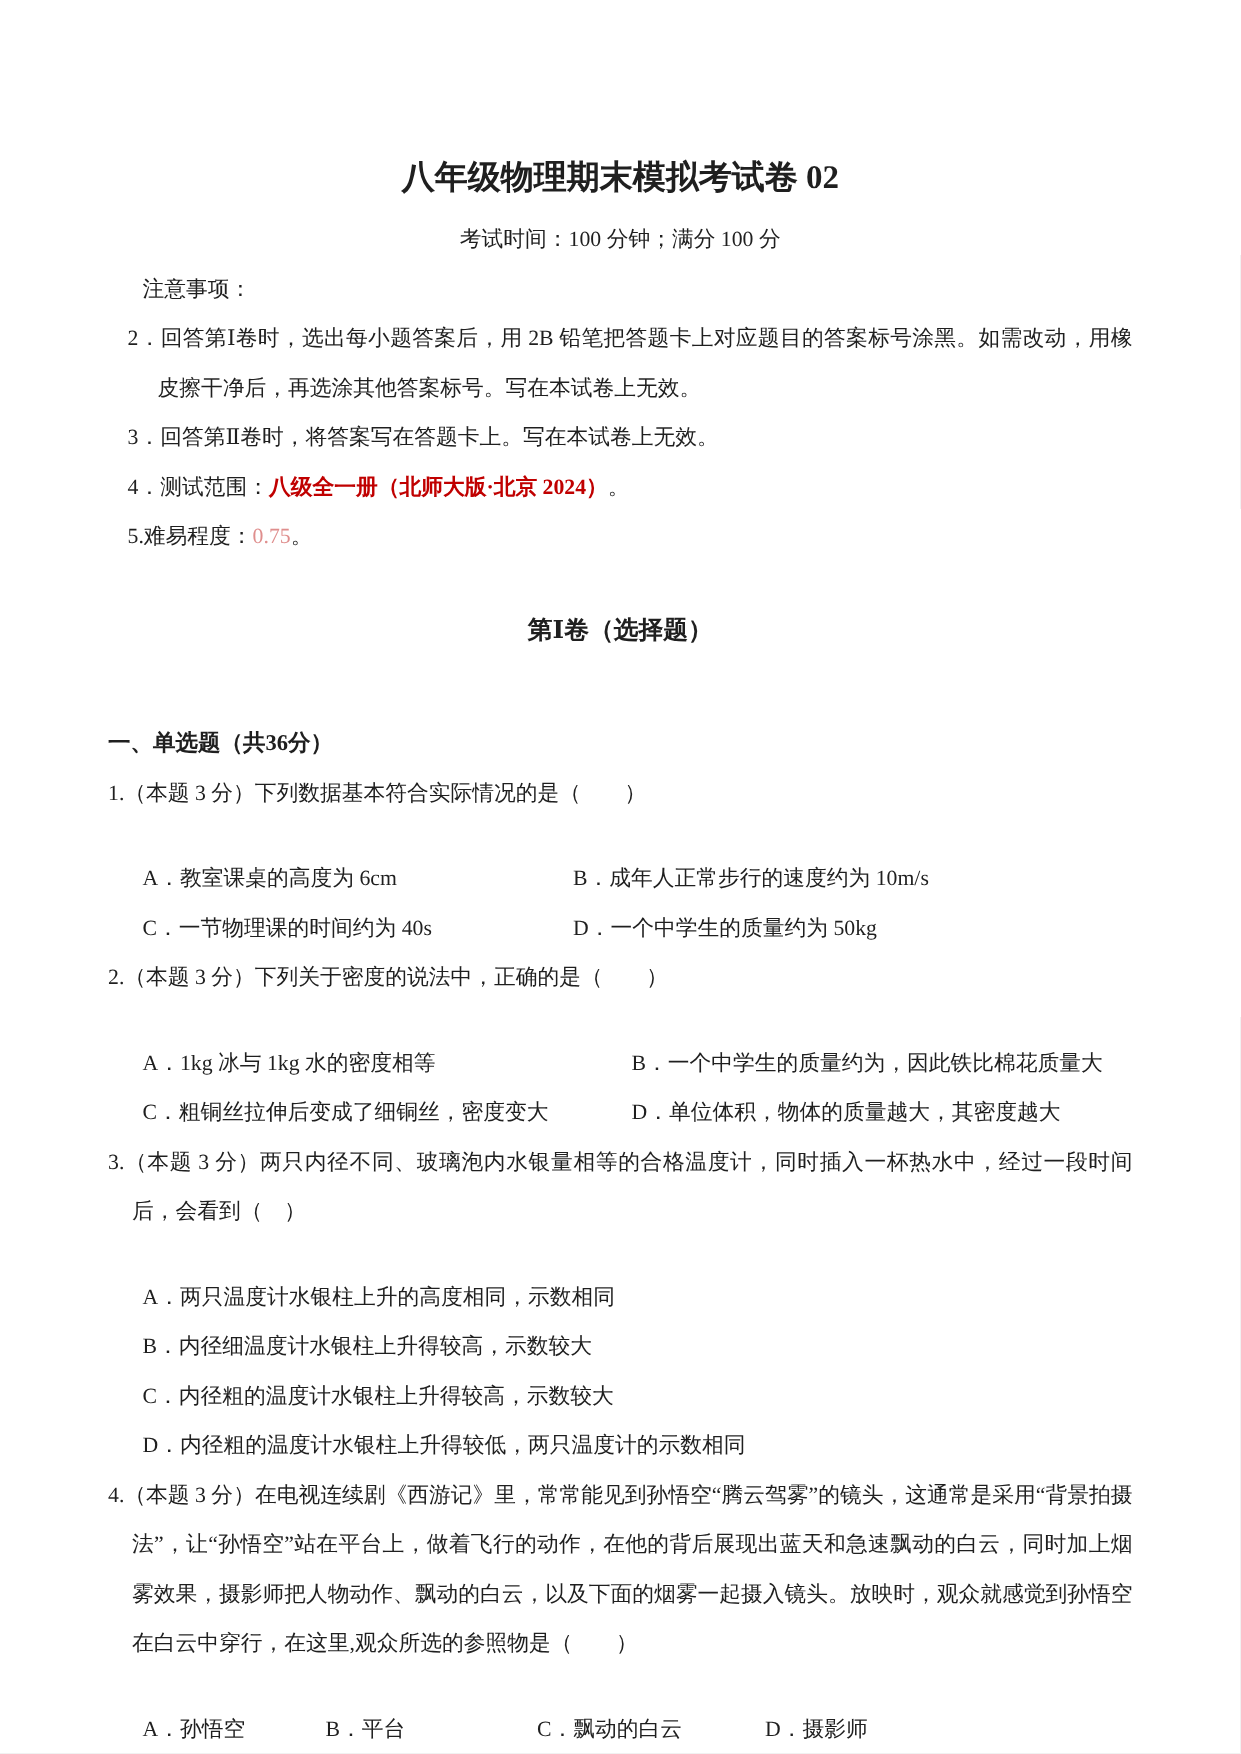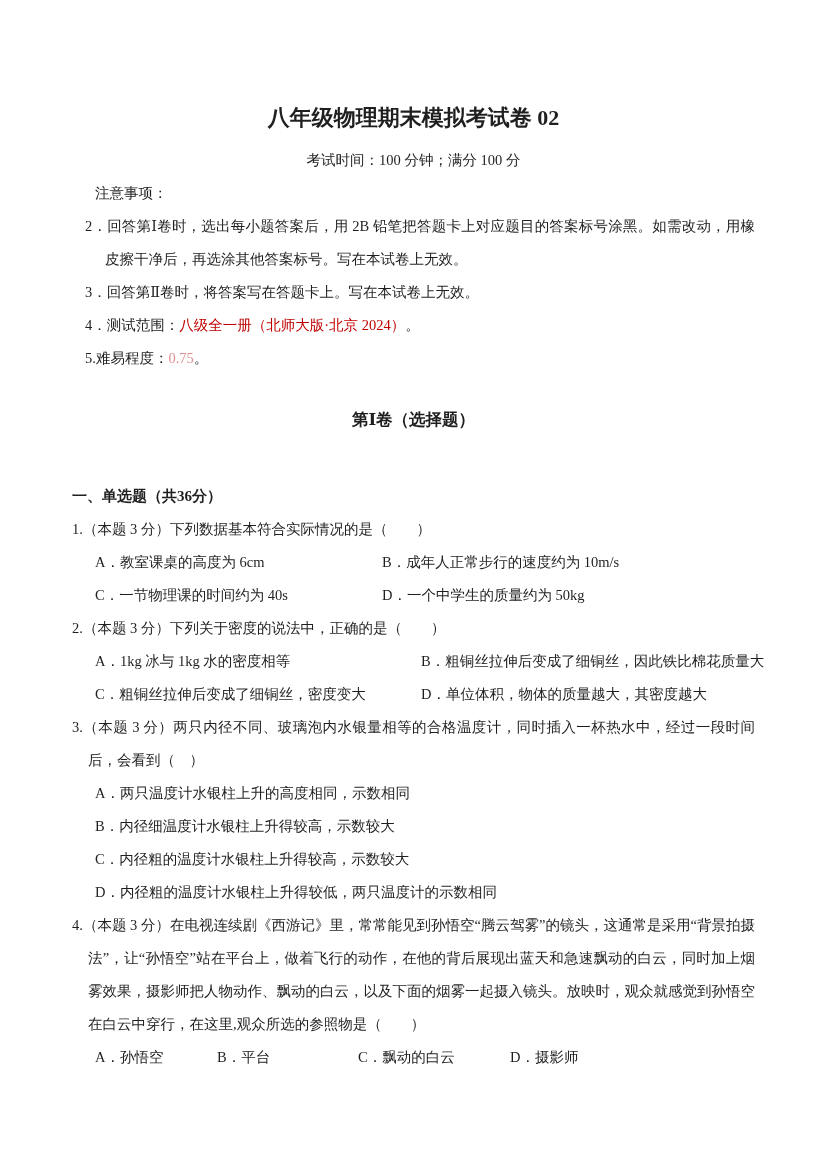--- a/index.html
+++ b/index.html
@@ -10,26 +10,26 @@
     box-sizing:border-box; padding:100px 72px 0 72px;
     position:relative; overflow:hidden;
   }
   .title {
     font-size:22px; font-weight:bold; text-align:center;
     line-height:36px; margin:0 0 8px 0;
   }
   .subtitle { text-align:center; }
   .notice-heading { padding-left:23px; }
   .notice-item { padding-left:33px; text-indent:-20px; text-align:justify; }
-  .hl-red   { color:var(--accent-red,#c00000); font-weight:normal; }
+  .hl-red   { color:var(--accent-red,#c00000); font-weight:bold; }
   .hl-light { color:var(--light-red,#df8e8d); }
   .part-heading { text-align:center; font-weight:bold; font-size:16.5px;margin-top:28px; }
   .section-heading { font-weight:bold; font-size:15px;margin-top:44px; }
   .question .stem { padding-left:16px; text-indent:-16px; text-align:justify; }
-  .opts { padding-left:23px; }
+  .opts { padding-left:23px;margin-top:24px; }
   .opts-grid2 { display:grid; }
   .q1-grid { grid-template-columns:287px 1fr; }
   .q2-grid { grid-template-columns:326px 1fr; }
   .opts-list .opt { display:block; }
   .opts-row { display:flex; }
   .q4-a { width:122px; } .q4-b { width:141px; } .q4-c { width:152px; }
   .opt { white-space:nowrap; }
 </style>
 </head>
 <body>
@@ -62,21 +62,21 @@
       <span class="opt">B．成年人正常步行的速度约为 10m/s</span>
       <span class="opt">C．一节物理课的时间约为 40s</span>
       <span class="opt">D．一个中学生的质量约为 50kg</span>
     </div>
   </div>
 
   <div class="question">
     <div class="stem">2.（本题 3 分）下列关于密度的说法中，正确的是（　　）</div>
     <div class="opts opts-grid2 q2-grid">
       <span class="opt">A．1kg 冰与 1kg 水的密度相等</span>
-      <span class="opt">B．粗铜丝拉伸后变成了细铜丝，因此铁比棉花质量大</span>
+      <span class="opt">B．一个中学生的质量约为，因此铁比棉花质量大</span>
       <span class="opt">C．粗铜丝拉伸后变成了细铜丝，密度变大</span>
       <span class="opt">D．单位体积，物体的质量越大，其密度越大</span>
     </div>
   </div>
 
   <div class="question">
     <div class="stem">3.（本题 3 分）两只内径不同、玻璃泡内水银量相等的合格温度计，同时插入一杯热水中，经过一段时间后，会看到（　）</div>
     <div class="opts opts-list">
       <span class="opt">A．两只温度计水银柱上升的高度相同，示数相同</span>
       <span class="opt">B．内径细温度计水银柱上升得较高，示数较大</span>

